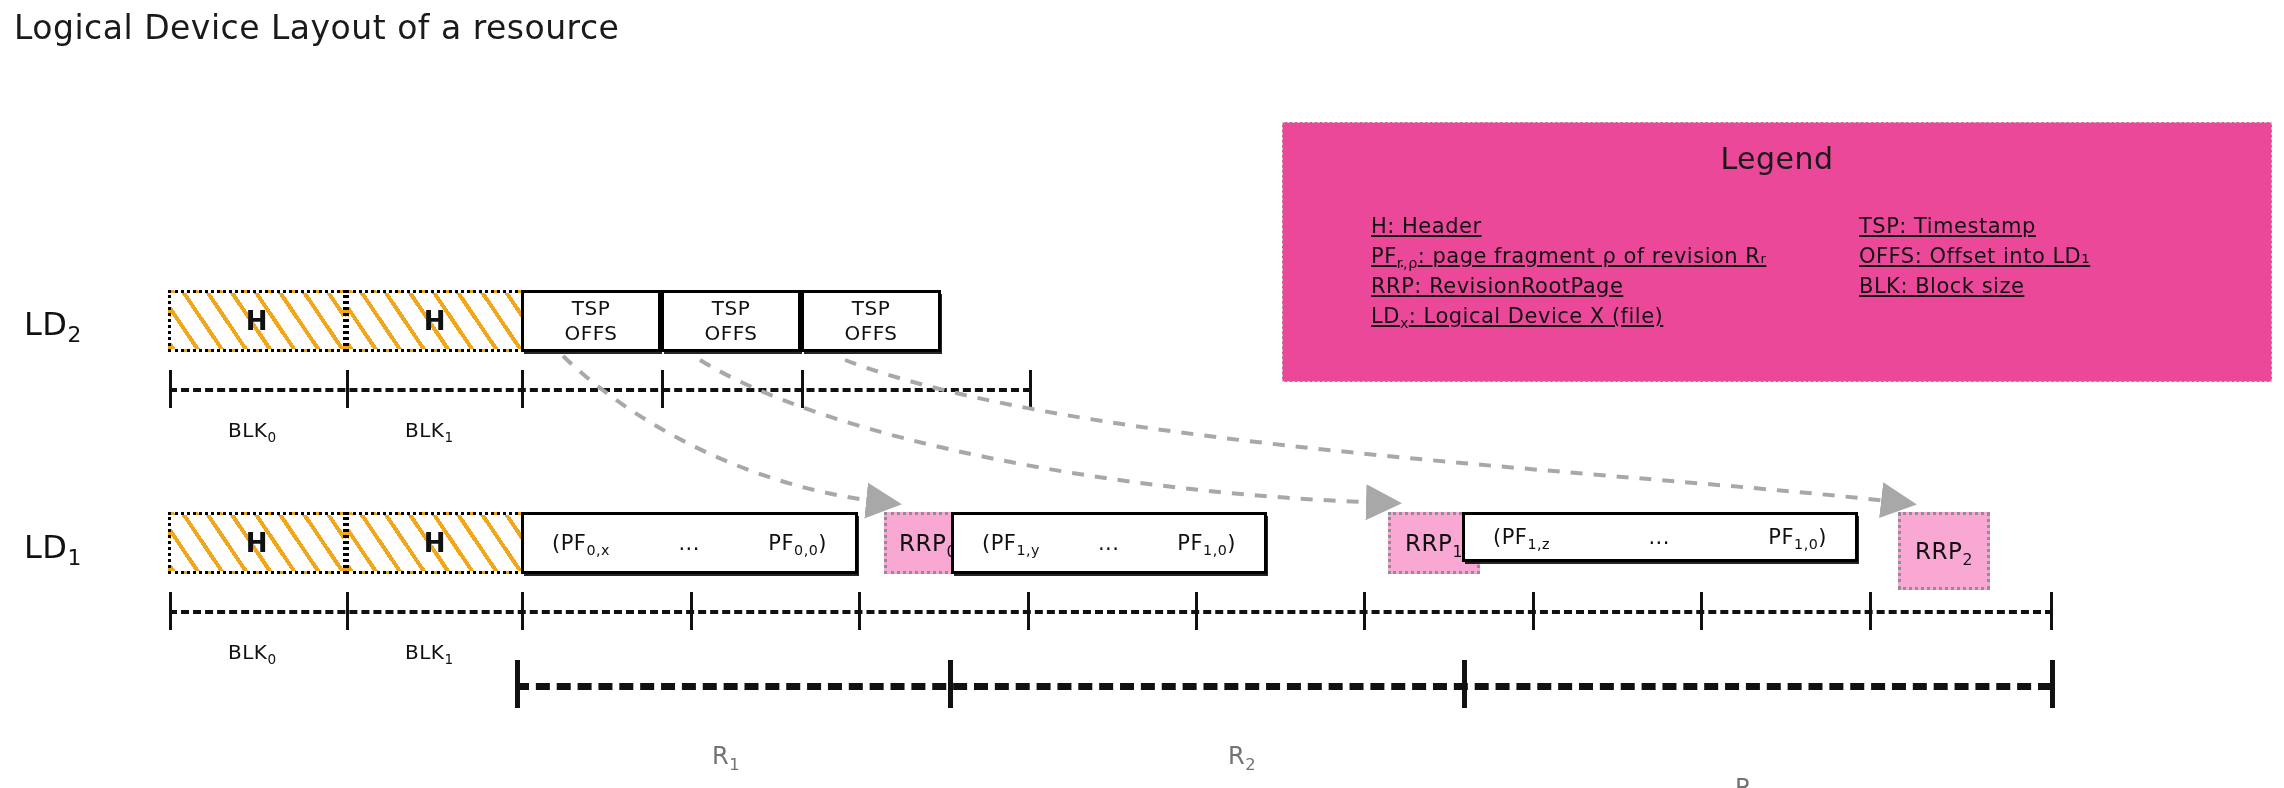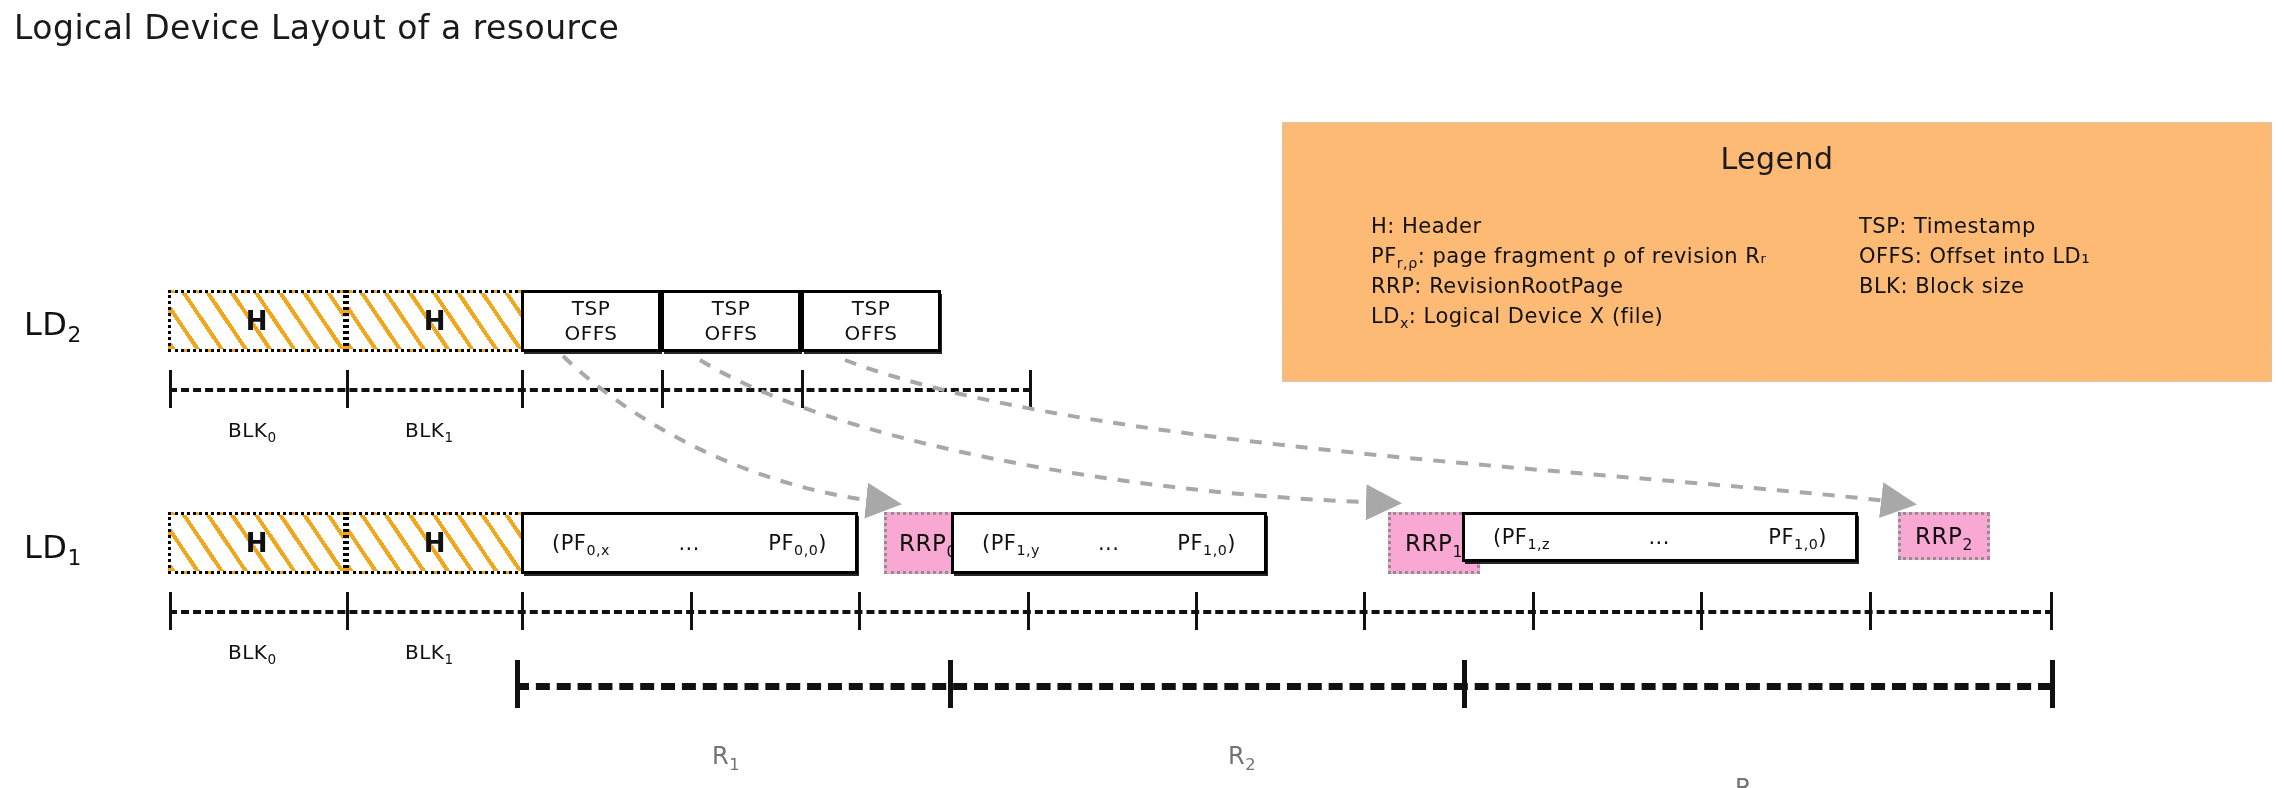--- a/index.html
+++ b/index.html
@@ -31,21 +31,21 @@
     white-space: nowrap;
   }
 
   
   #legend {
     position: absolute;
     left: 1282px;
     top: 122px;
     width: 990px;
     height: 260px;
-    background: #fdba74;
+    background: #ec4899;
     border: 1px dashed #c8c8c8;
     box-sizing: border-box;
   }
   #legend-title {
     position: absolute;
     left: 0;
     right: 0;
     top: 18px;
     text-align: center;
     font-size: 30px;
@@ -53,21 +53,21 @@
   }
   .legend-col {
     position: absolute;
     top: 88px;
     font-size: 21px;
     line-height: 30px;
     color: #111;
   }
   #legend-col-left { left: 88px; width: 470px; }
   #legend-col-right { left: 576px; width: 400px; }
-  .legend-line { white-space: nowrap; }
+  .legend-line { white-space: nowrap; text-decoration: underline; }
   sub { font-size: 0.68em; line-height: 0; }
 
   
   .row-label {
     position: absolute;
     font-size: 32px;
     color: #111;
   }
 
   
@@ -252,21 +252,21 @@
   <div class="blk rrp hand" style="left:1362px; top:512px; width:92px; height:62px;">
     <span><span>RRP</span><sub>1</sub></span>
   </div>
 
   <div class="blk solid hand" style="left:1462px; top:512px; width:396px; height:50px; flex-direction:row; justify-content:space-between; padding:0 28px; font-size:21px;">
     <span><span>(PF</span><sub>1,z</sub></span>
     <span>...</span>
     <span><span>PF</span><sub>1,0</sub><span>)</span></span>
   </div>
 
-  <div class="blk rrp hand" style="left:1872px; top:512px; width:92px; height:48px;">
+  <div class="blk rrp hand" style="left:1872px; top:512px; width:92px; height:78px;">
     <span><span>RRP</span><sub>2</sub></span>
   </div>
 
   <div class="ruler" style="left:169px; top:610px; width:1884px;"></div>
   <div class="tick" style="left:169px; top:592px; height:38px;"></div>
   <div class="tick" style="left:346px; top:592px; height:38px;"></div>
   <div class="tick" style="left:521px; top:592px; height:38px;"></div>
   <div class="tick" style="left:690px; top:592px; height:38px;"></div>
   <div class="tick" style="left:858px; top:592px; height:38px;"></div>
   <div class="tick" style="left:1027px; top:592px; height:38px;"></div>

